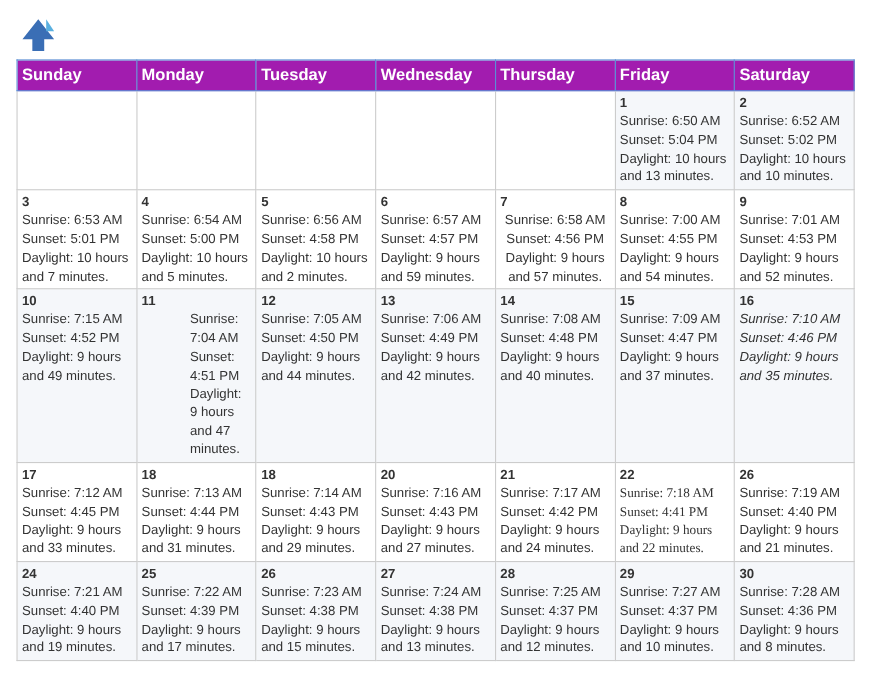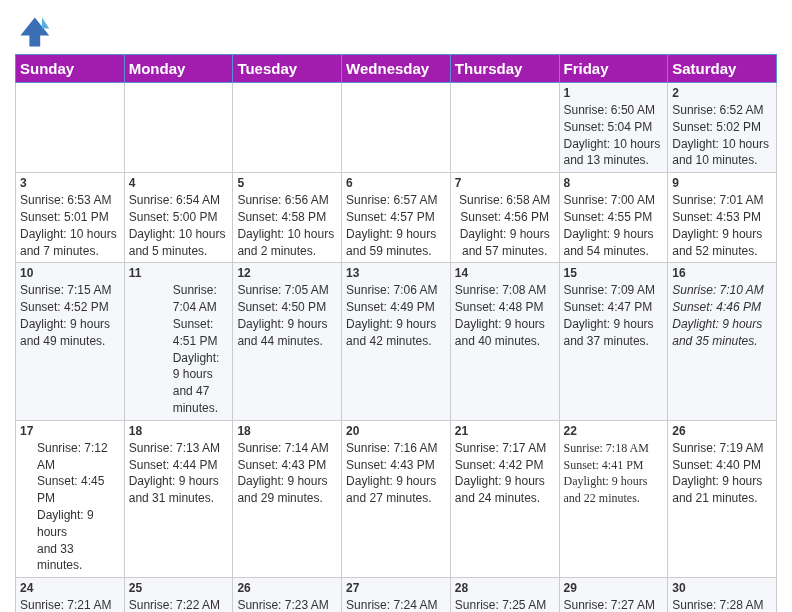--- a/index.html
+++ b/index.html
@@ -242,21 +242,21 @@
             <span class="day-number">16</span>
             <div class="day-info" style="white-space: pre-line; font-style: italic;">Sunrise: 7:10 AM
 Sunset: 4:46 PM
 Daylight: 9 hours
 and 35 minutes.</div>
           </td>
         </tr>
         <tr>
           <td>
             <span class="day-number">17</span>
-            <div class="day-info" style="white-space: pre-line; margin-left: 17px;">Sunrise: 7:12 AM
+            <div class="day-info" style="white-space: pre-line;">Sunrise: 7:12 AM
 Sunset: 4:45 PM
 Daylight: 9 hours
 and 33 minutes.</div>
           </td>
           <td>
             <span class="day-number">18</span>
             <div class="day-info" style="white-space: pre-line;">Sunrise: 7:13 AM
 Sunset: 4:44 PM
 Daylight: 9 hours
 and 31 minutes.</div>

